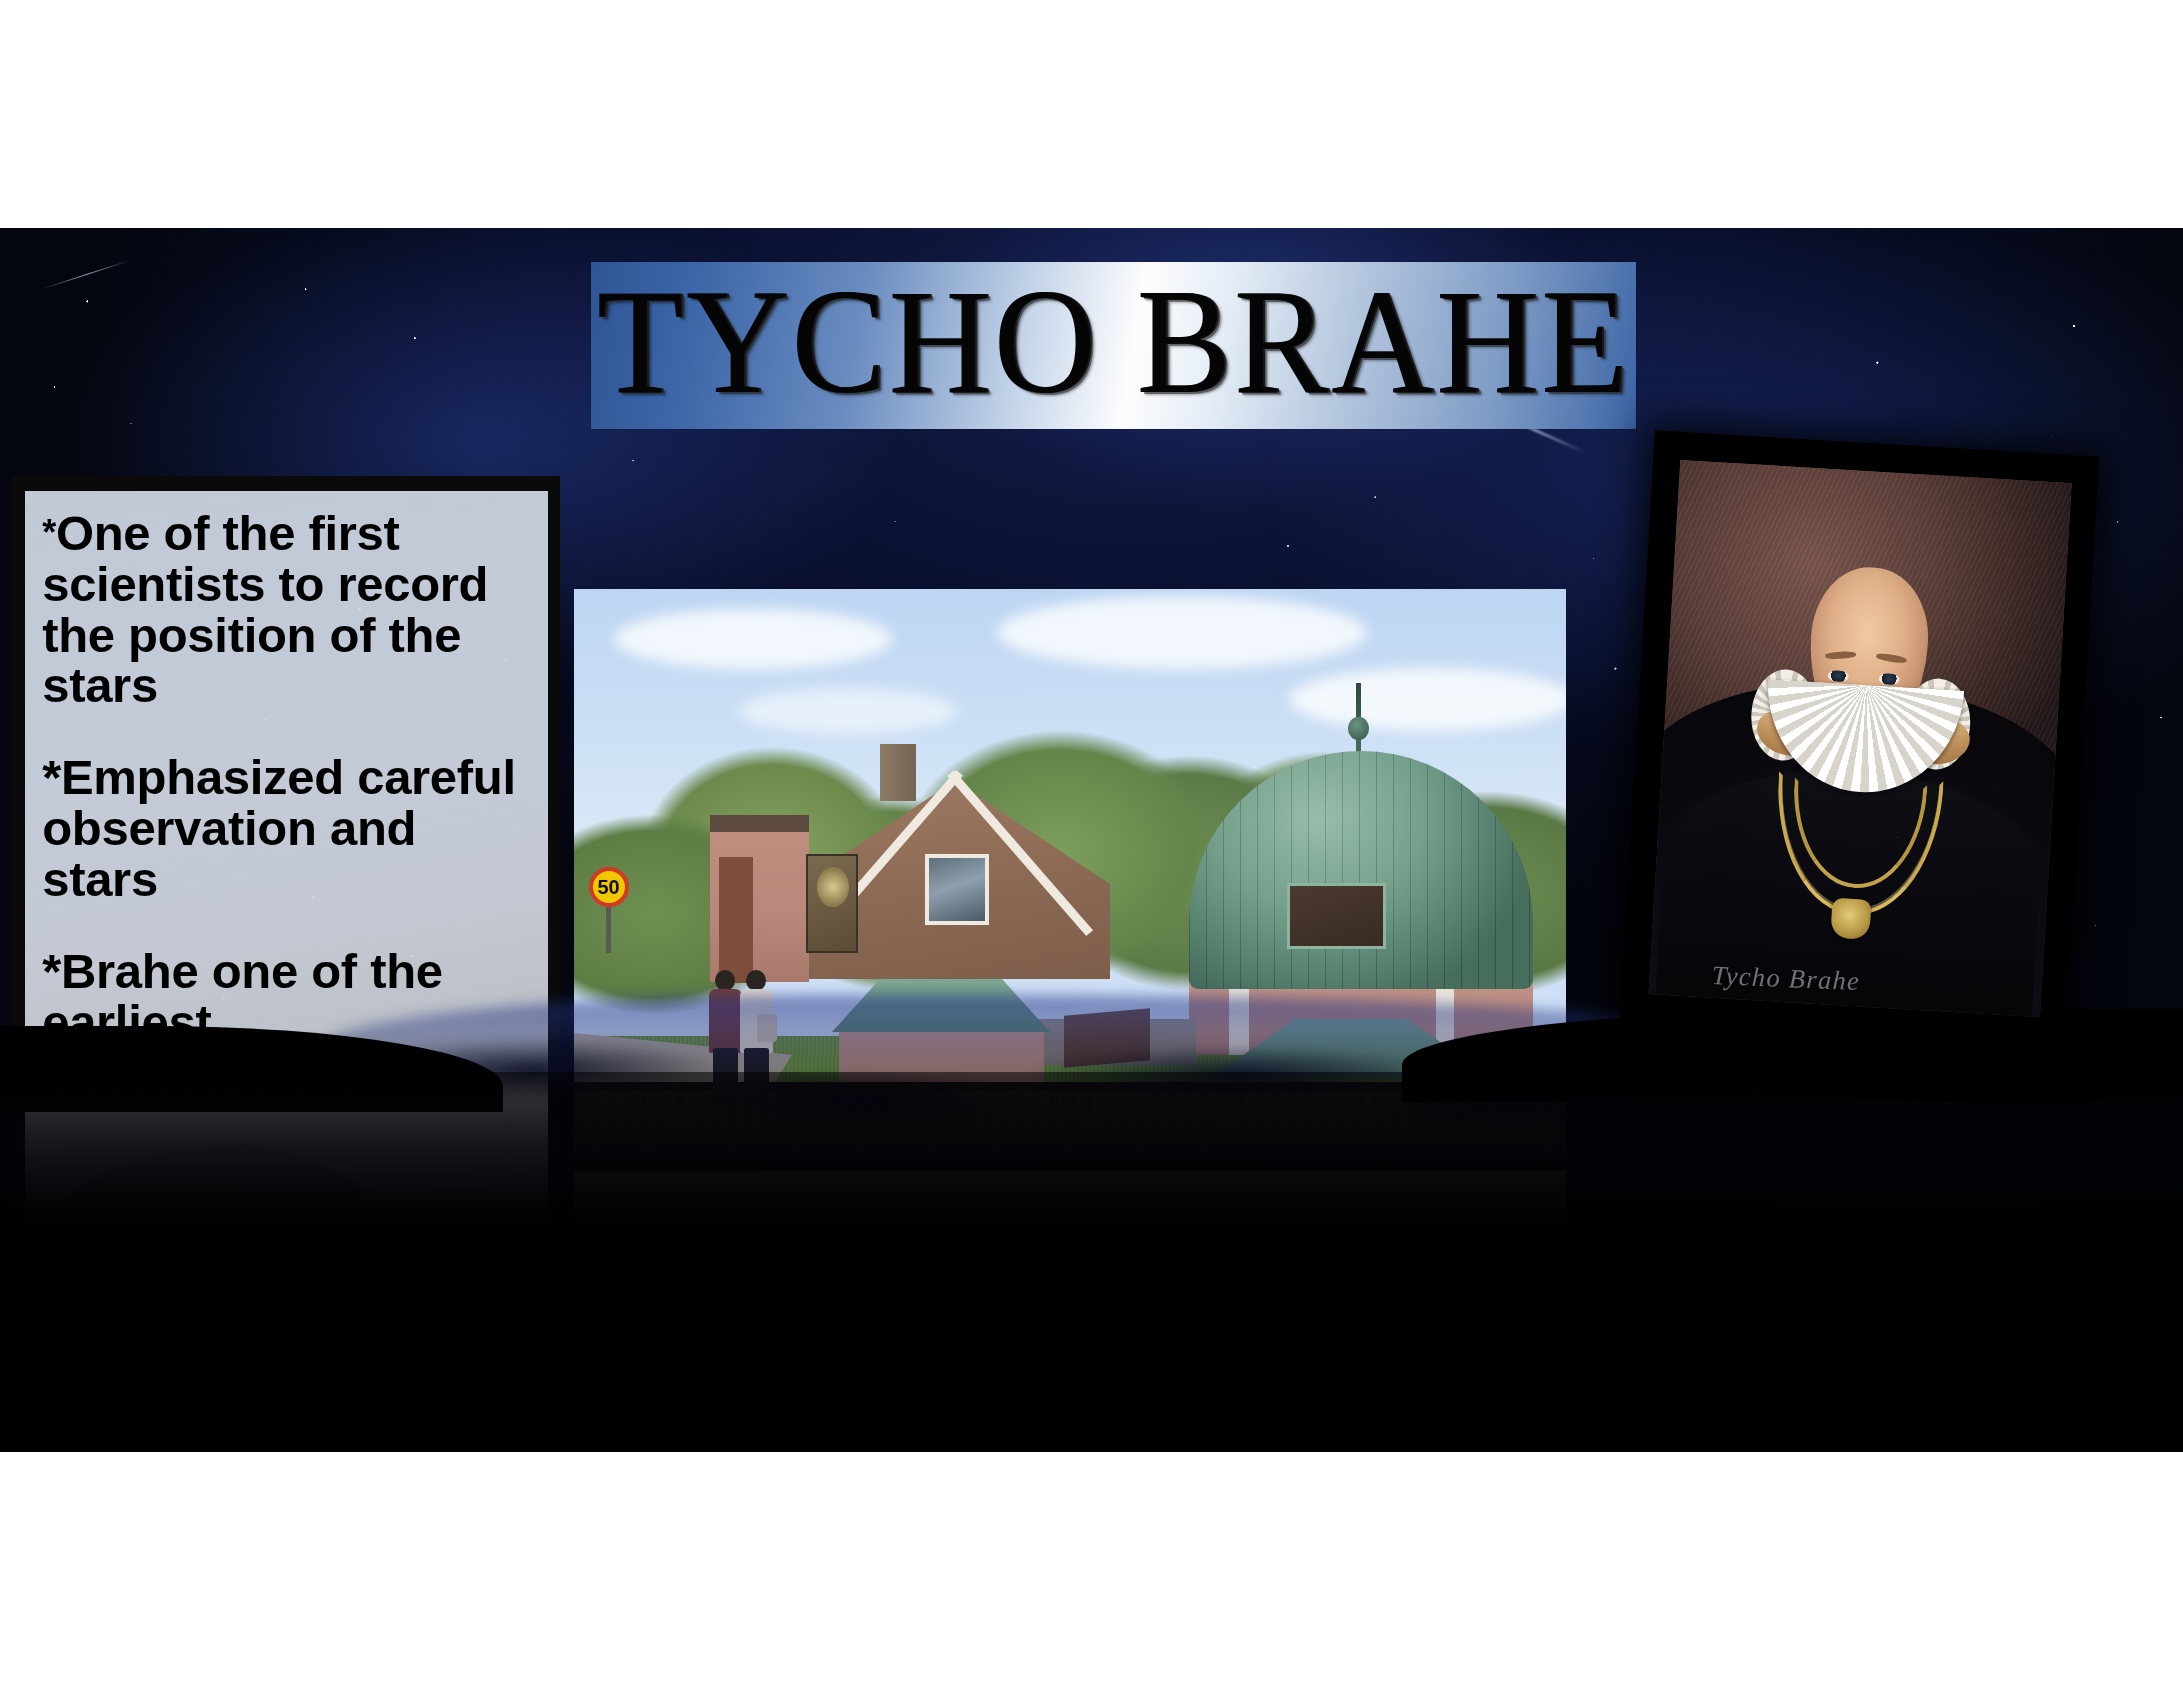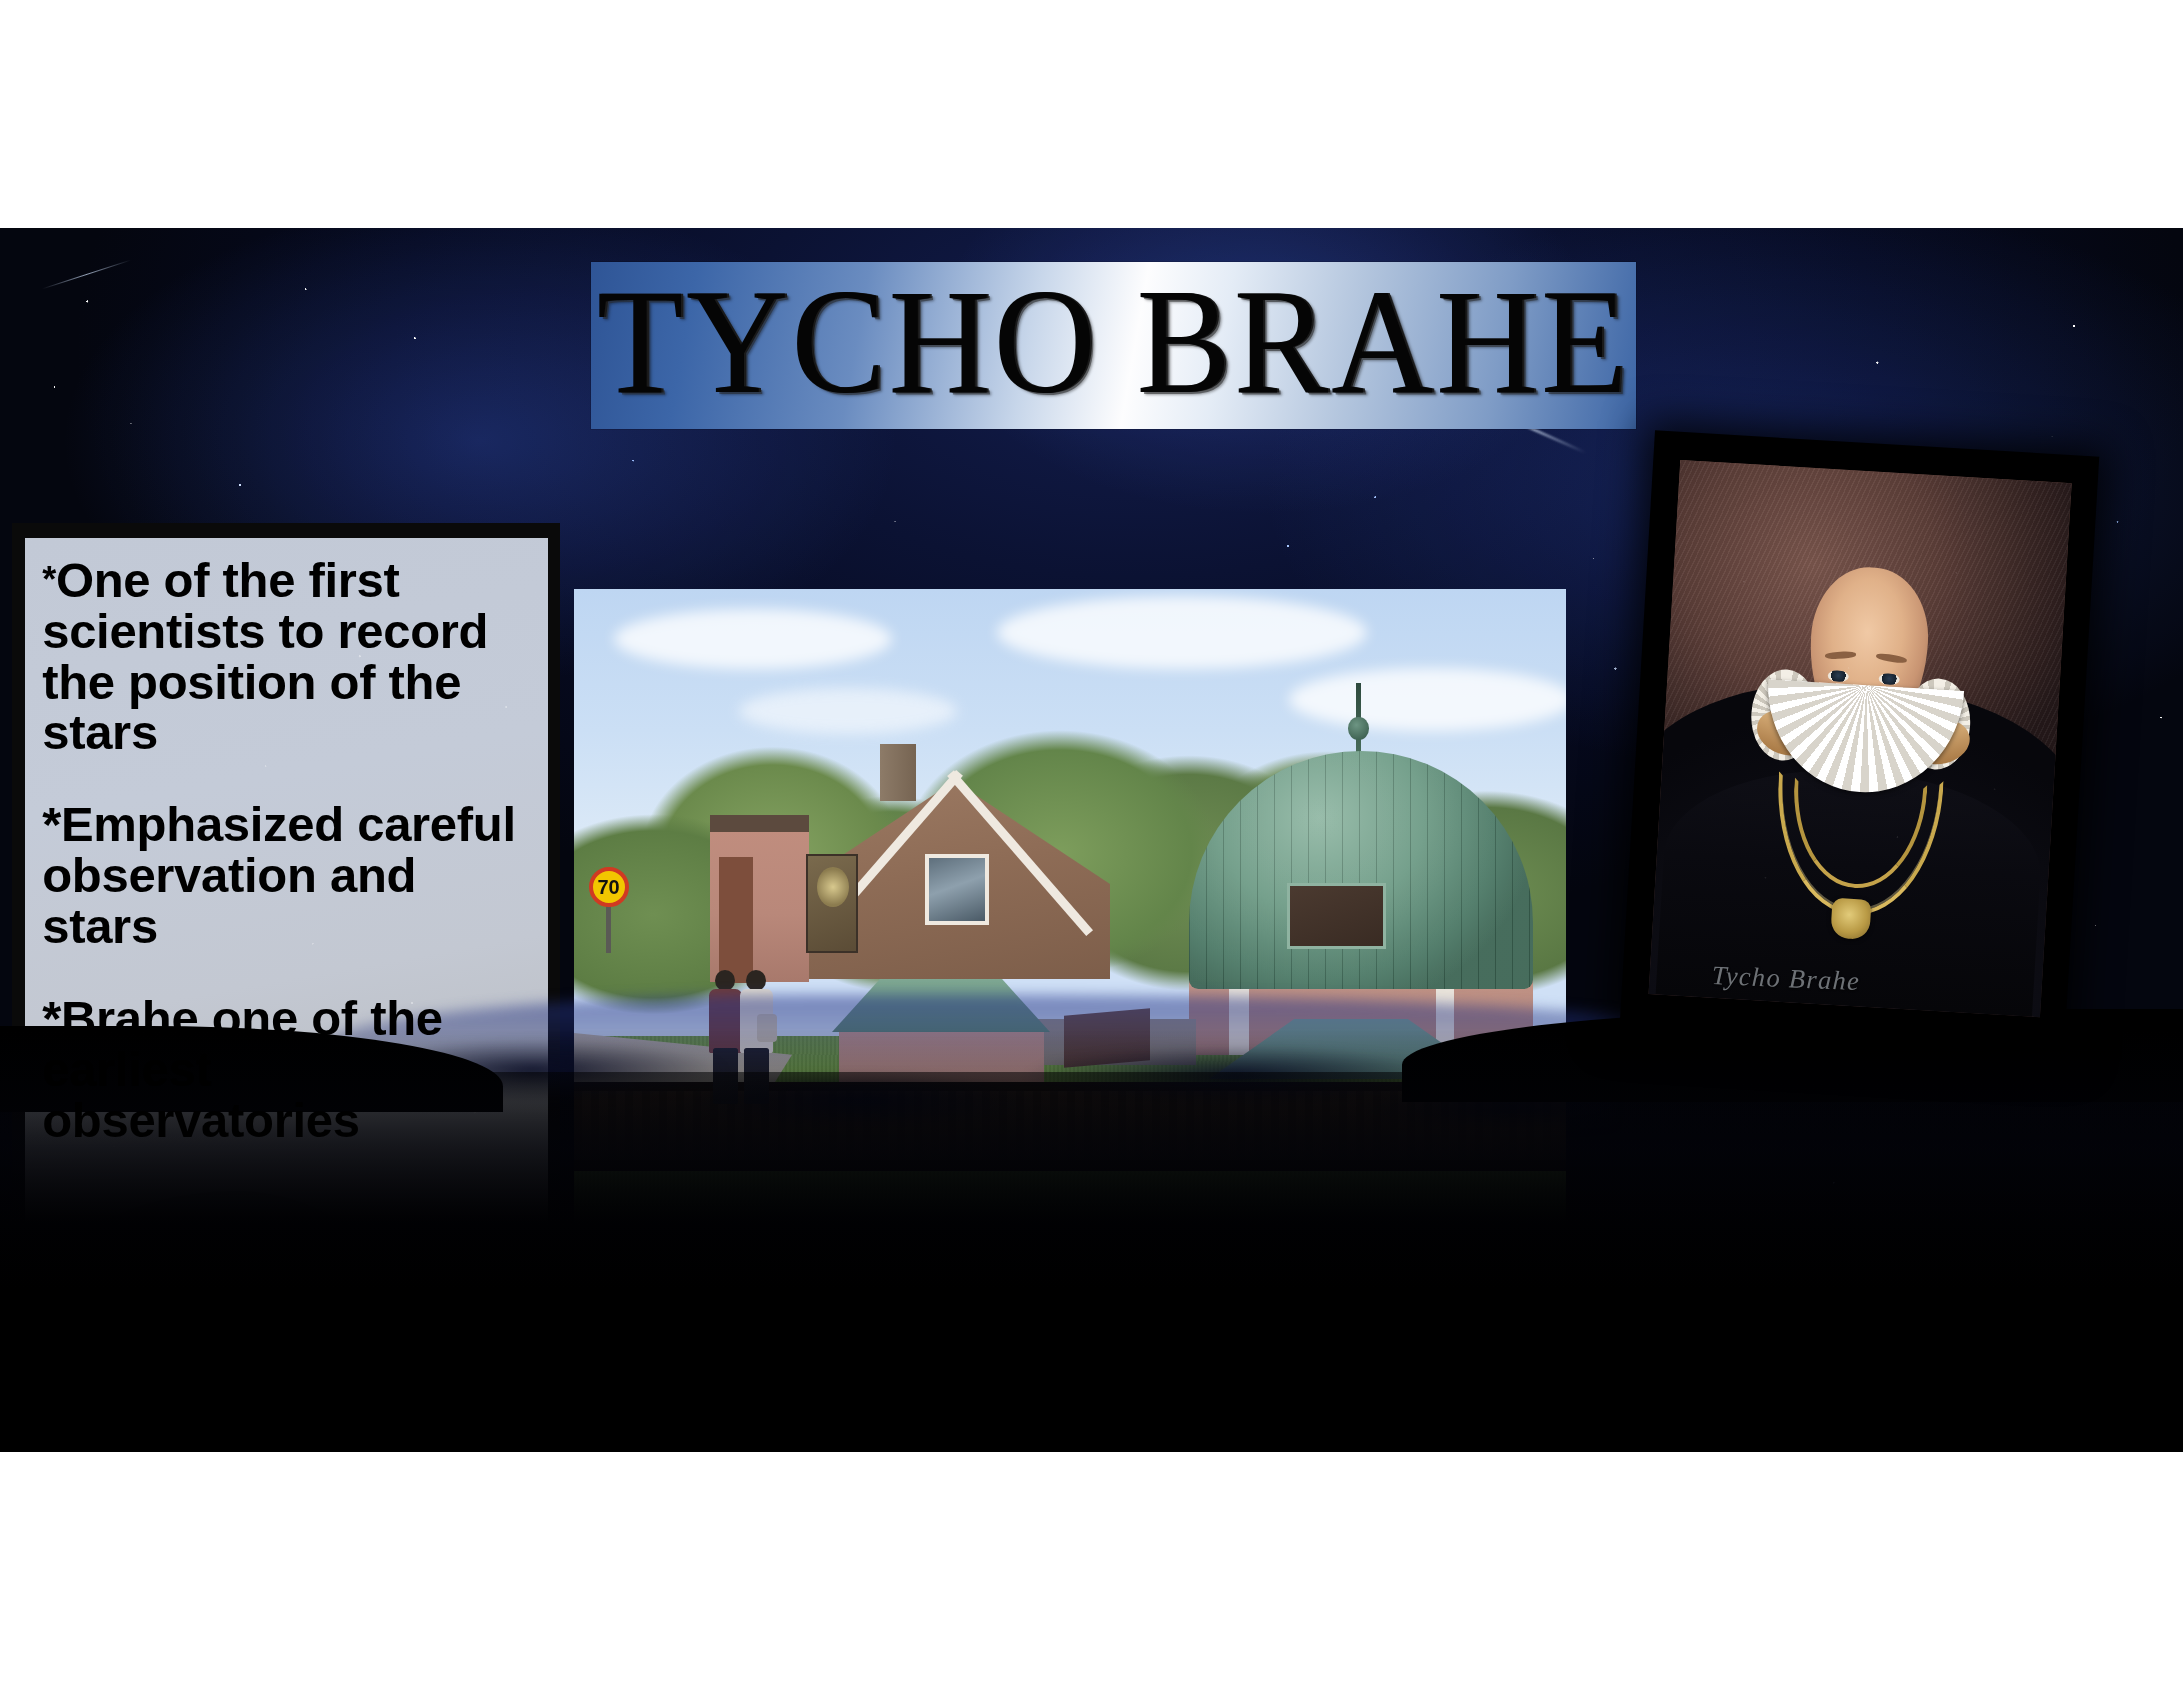--- a/index.html
+++ b/index.html
@@ -184,21 +184,20 @@
     padding-bottom:6.6px;
   }
 
   
   #facts-panel{
     position:absolute;
     left:12px; top:248px;
     width:548px; height:873px;
     background:#0a0a0a;
     padding:14.6px 12px 13.2px 13.2px;
-    margin-top:47px;
   }
   #facts-inner{
     position:relative;
     width:100%; height:100%;
     background:
       radial-gradient(circle at 12% 18%, rgba(255,255,255,.30) 0.9px, transparent 1.2px),
       radial-gradient(circle at 31% 9%, rgba(255,255,255,.38) 0.7px, transparent 1.1px),
       radial-gradient(circle at 46% 27%, rgba(255,255,255,.30) 0.8px, transparent 1.1px),
       radial-gradient(circle at 64% 14%, rgba(255,255,255,.40) 0.9px, transparent 1.3px),
       radial-gradient(circle at 80% 33%, rgba(255,255,255,.32) 0.8px, transparent 1.1px),
@@ -622,21 +621,21 @@
       <div class="p-legs"></div>
     </div>
     <div class="ph-person p2">
       <div class="p-head"></div>
       <div class="p-body"></div>
       <div class="p-bag"></div>
       <div class="p-legs"></div>
     </div>
 
     <div class="ph-speedpost"></div>
-    <div class="ph-speedsign">70</div>
+    <div class="ph-speedsign">50</div>
   </div>
 
   <div class="blueband"></div>
   <div class="cloudband"></div>
   <div class="blackmass"></div>
   <div class="horizon"></div>
 
   <div id="portrait-frame">
     <div id="portrait-canvas">
       <div class="pt-bg"></div>

